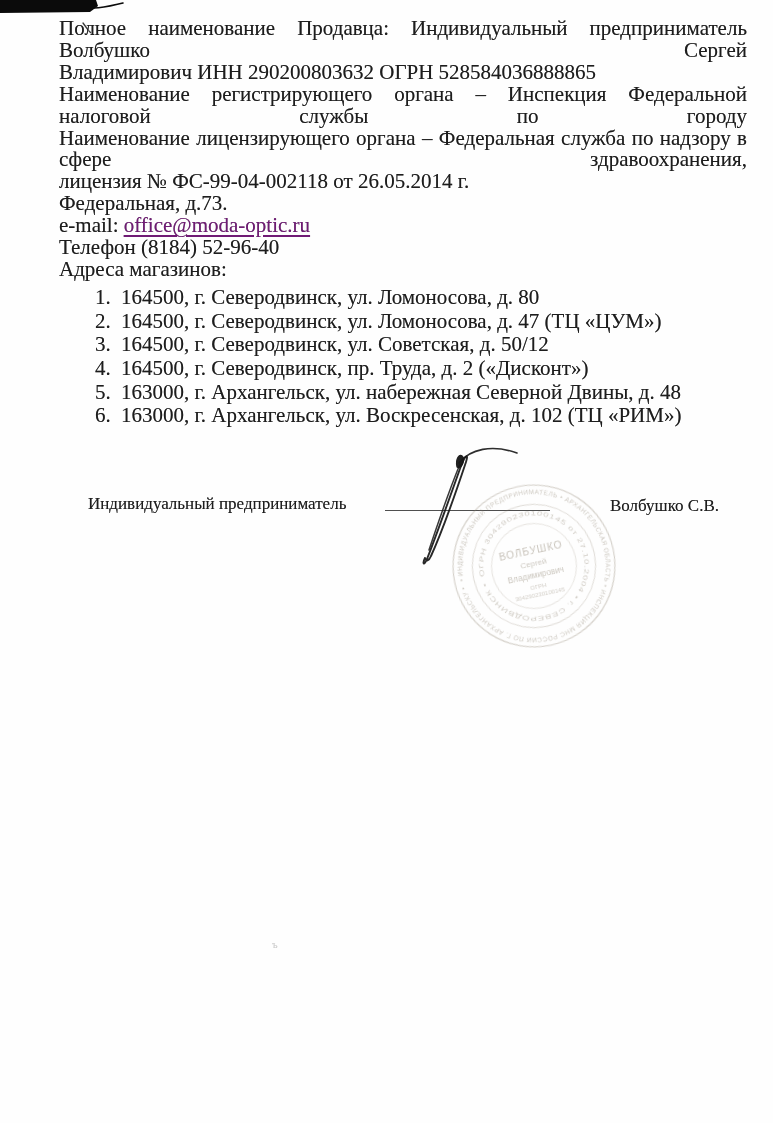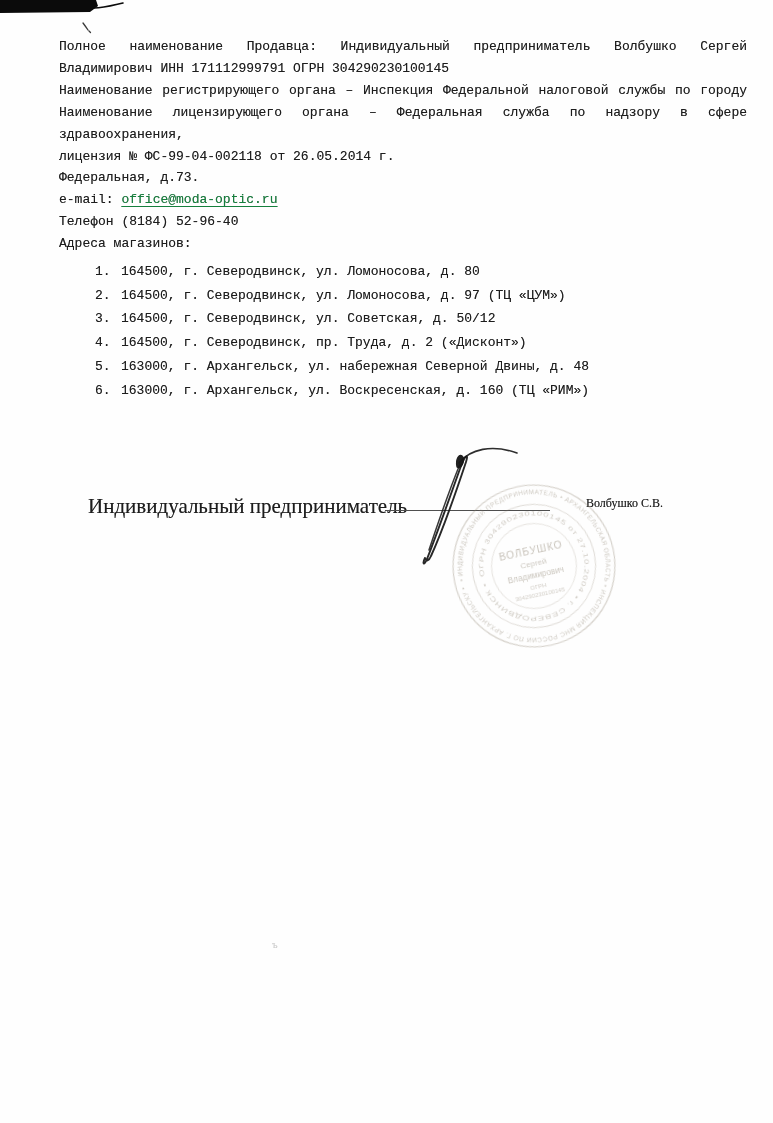--- a/index.html
+++ b/index.html
@@ -6,35 +6,34 @@
   .page{
     position:relative;
     width:773px;height:1123px;
     background:#fefefe;
     overflow:hidden;
     font-family:"Liberation Serif", serif;
     color:#1d1d1d;
   }
   .artifacts{position:absolute;left:0;top:0;width:773px;height:1123px;pointer-events:none;}
   .body-text{
-    position:absolute;left:59px;top:36px;width:688px;
-    font-size:13px;line-height:21.9px;
+    position:absolute;left:59px;top:18px;width:688px;
+    font-size:21px;line-height:21.9px;
     text-shadow:0 0 .4px rgba(0,0,0,.45);
-    font-family:Liberation Mono, monospace;
   }
   .para{margin:0;}
   .line{text-align:left;white-space:normal;}
   .line.stretch{text-align:justify;text-align-last:justify;}
-  .email-line a{color:#15803d;text-decoration:underline;text-underline-offset:3px;}
+  .email-line a{color:#701a75;text-decoration:underline;text-underline-offset:3px;}
   .list{margin-top:5px;}
   .list-row{display:flex;line-height:23.7px;}
   .num{margin-left:36px;width:26px;flex:0 0 26px;}
   .addr{flex:1;}
-  .sig-label{position:absolute;left:88px;top:494px;font-size:21px;text-shadow:0 0 .4px rgba(0,0,0,.45);}
-  .sig-name{position:absolute;left:586px;top:496px;font-size:12px;text-shadow:0 0 .4px rgba(0,0,0,.45);}
+  .sig-label{position:absolute;left:88px;top:494px;font-size:17px;text-shadow:0 0 .4px rgba(0,0,0,.45);}
+  .sig-name{position:absolute;left:610px;top:496px;font-size:17px;text-shadow:0 0 .4px rgba(0,0,0,.45);}
   .sig-line{position:absolute;left:385px;top:510px;width:165px;height:0;border-top:1.3px solid #4f4f4f;}
   .stamp{
     position:absolute;left:448px;top:480px;width:172px;height:172px;
     transform:rotate(-12deg);
     filter:blur(.35px);
     opacity:.85;
   }
   .signature-svg{position:absolute;left:398px;top:440px;width:140px;height:130px;}
   .footnote-mark{position:absolute;left:272px;top:938px;color:#c9c9c9;font-size:11px;}
 </style>
@@ -46,21 +45,21 @@
   <svg class="artifacts" viewBox="0 0 773 1123" xmlns="http://www.w3.org/2000/svg">
     <path d="M0,0 L96,0 L98,6 L90,12 L0,13 Z" fill="#0b0b0b"></path>
     <path d="M94,8 C104,8 114,5 123,3" stroke="#0b0b0b" stroke-width="1.6" fill="none" stroke-linecap="round"></path>
     <path d="M83,23 q3,4 5,7 M89,31 l1.5,1.5" stroke="#3a3a3a" stroke-width="1.3" fill="none" stroke-linecap="round"></path>
   </svg>
 
   <div class="body-text">
     <div id="paragraphs">
         <div class="para">
           <div class="line stretch">Полное наименование Продавца: Индивидуальный предприниматель Волбушко Сергей</div>
-          <div class="line">Владимирович ИНН 171112999791 ОГРН 304290230100145</div>
+          <div class="line">Владимирович ИНН 290200803632 ОГРН 528584036888865</div>
         </div>
         <div class="para">
           <div class="line stretch">Наименование регистрирующего органа – Инспекция Федеральной налоговой службы по городу</div>
         </div>
         <div class="para">
           <div class="line stretch">Наименование лицензирующего органа – Федеральная служба по надзору в сфере здравоохранения,</div>
           <div class="line">лицензия № ФС-99-04-002118 от 26.05.2014 г.</div>
         </div>
         <div class="para">
           <div class="line">Федеральная, д.73.</div>
@@ -73,37 +72,37 @@
 
     <div class="line">Адреса магазинов:</div>
 
     <div class="list" id="address-list">
         <div class="list-row">
           <span class="num">1.</span>
           <span class="addr">164500, г. Северодвинск, ул. Ломоносова, д. 80</span>
         </div>
         <div class="list-row">
           <span class="num">2.</span>
-          <span class="addr">164500, г. Северодвинск, ул. Ломоносова, д. 97 (ТЦ «ЦУМ»)</span>
+          <span class="addr">164500, г. Северодвинск, ул. Ломоносова, д. 47 (ТЦ «ЦУМ»)</span>
         </div>
         <div class="list-row">
           <span class="num">3.</span>
           <span class="addr">164500, г. Северодвинск, ул. Советская, д. 50/12</span>
         </div>
         <div class="list-row">
           <span class="num">4.</span>
           <span class="addr">164500, г. Северодвинск, пр. Труда, д. 2 («Дисконт»)</span>
         </div>
         <div class="list-row">
           <span class="num">5.</span>
           <span class="addr">163000, г. Архангельск, ул. набережная Северной Двины, д. 48</span>
         </div>
         <div class="list-row">
           <span class="num">6.</span>
-          <span class="addr">163000, г. Архангельск, ул. Воскресенская, д. 160 (ТЦ «РИМ»)</span>
+          <span class="addr">163000, г. Архангельск, ул. Воскресенская, д. 102 (ТЦ «РИМ»)</span>
         </div>
       </div>
   </div>
 
   <div class="sig-label">Индивидуальный предприниматель</div>
   <div class="sig-line"></div>
   <div class="sig-name">Волбушко С.В.</div>
 
   <svg class="stamp" viewBox="0 0 170 170" xmlns="http://www.w3.org/2000/svg">
     <defs>

